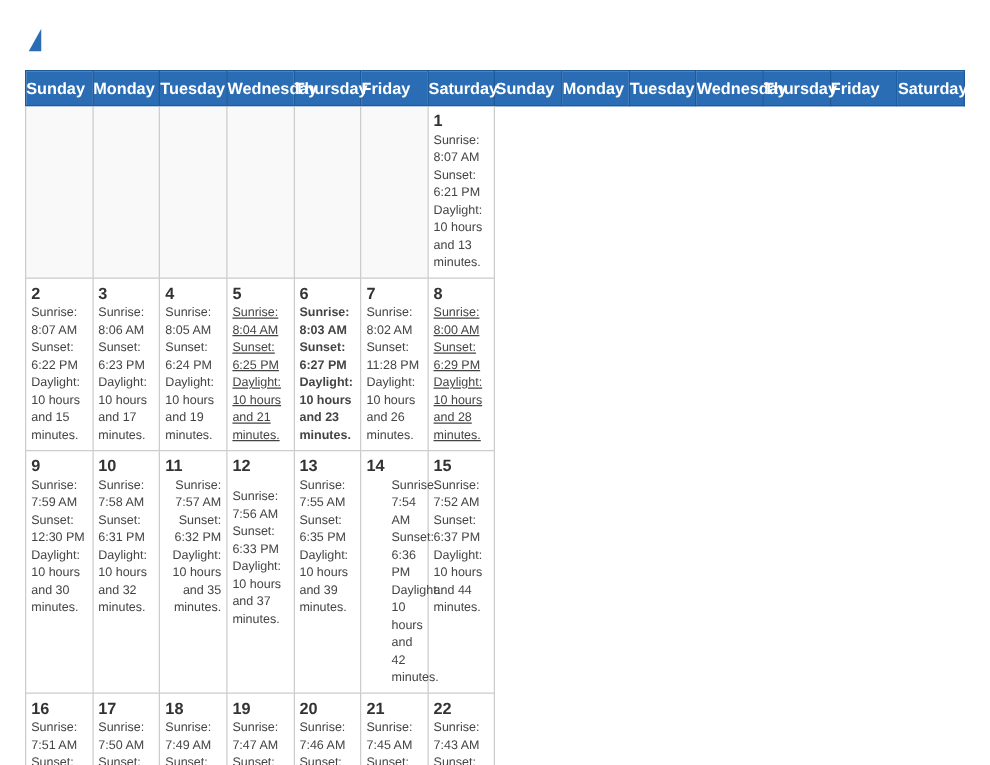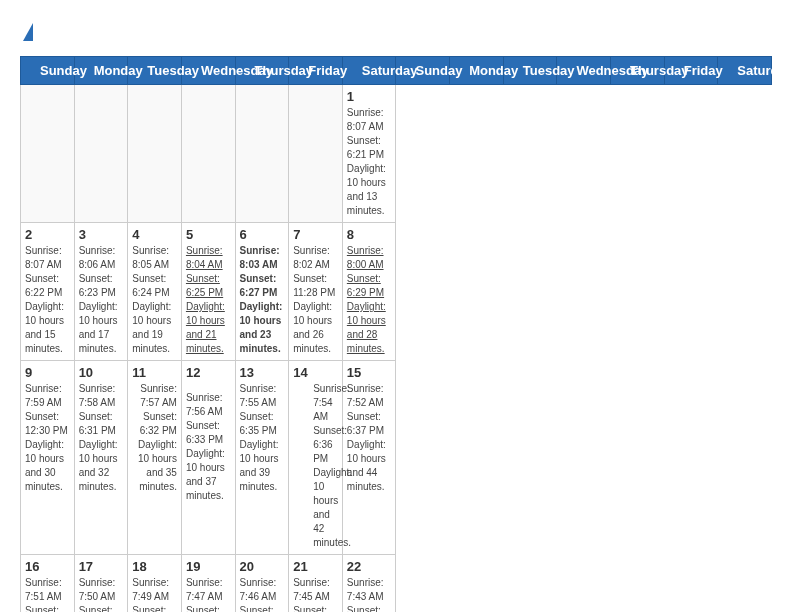--- a/index.html
+++ b/index.html
@@ -31,21 +31,21 @@
     table {
       width: 100%;
       border-collapse: collapse;
       table-layout: fixed;
     }
     thead th {
       background: #2a6db5;
       color: #fff;
       font-size: 13px;
       font-weight: bold;
-      padding: 6px 19px;
+      padding: 6px 0;
       text-align: left;
       border: 1px solid #1e5a9a;
     }
     td {
       border: 1px solid #ccc;
       vertical-align: top;
       padding: 4px;
       height: 90px;
       width: 14.28%;
       background: #fff;

